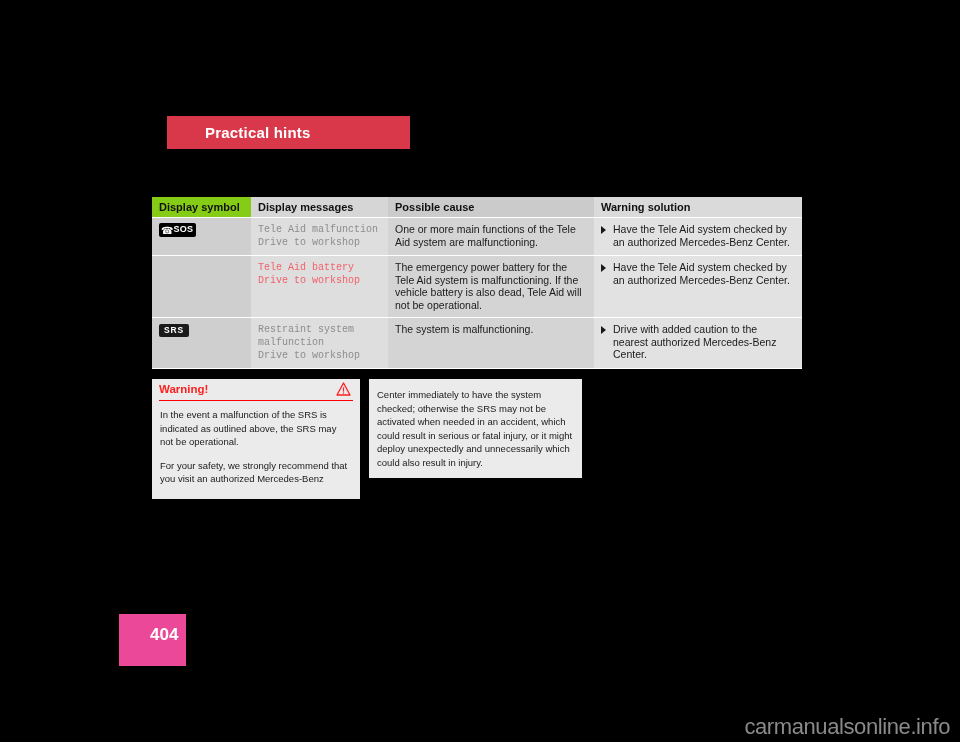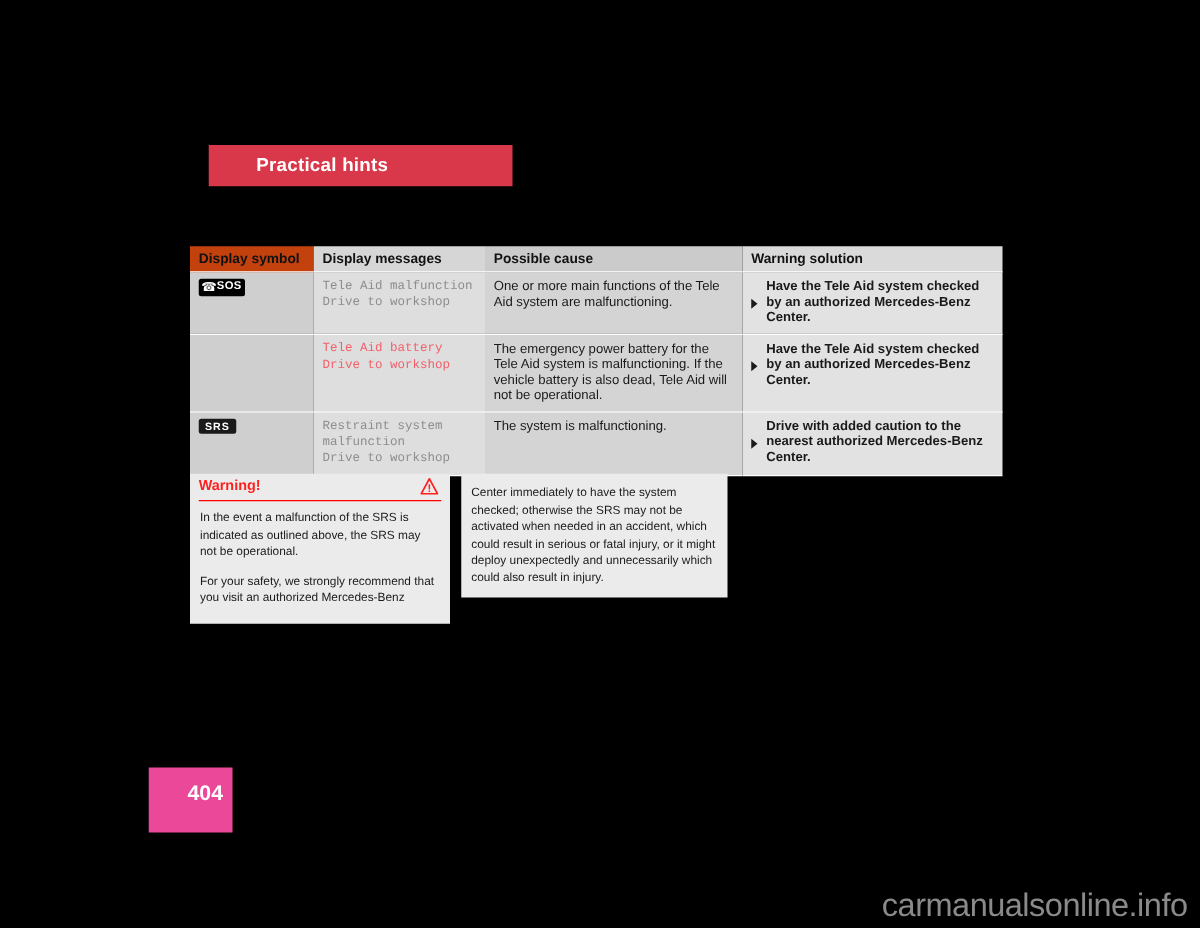--- a/index.html
+++ b/index.html
@@ -65,37 +65,37 @@
     line-height: 12.5px;
     border-bottom: 1px solid #ffffff;
   }
 
   
   .sh-a { background: #cfcfcf; }
   .sh-b { background: #dedede; }
   .sh-c { background: #d4d4d4; }
   .sh-d { background: #e2e2e2; }
 
-  th.sh-a { background: #c2410c; }
+  th.sh-a { background: #84cc16; }
   th.sh-b { background: #d6d6d6; }
   th.sh-c { background: #cbcbcb; }
   th.sh-d { background: #dadada; }
 
   
   .dmsg {
     font-family: "Liberation Mono", "DejaVu Sans Mono", monospace;
     font-size: 10px;
     line-height: 13px;
     white-space: pre-line;
   }
   .dmsg.grey { color: #8d8d8d; }
   .dmsg.red  { color: #f2606a; }
 
   
-  .sol-item { display: flex; align-items: center; gap: 7px; font-weight: bold; }
+  .sol-item { display: flex; align-items: flex-start; gap: 7px; }
   .sol-arrow {
     flex: 0 0 auto;
     width: 0; height: 0;
     border-left: 5px solid #1a1a1a;
     border-top: 4px solid transparent;
     border-bottom: 4px solid transparent;
     margin-top: 3px;
   }
   .sol-text { flex: 1 1 auto; }
 
@@ -180,21 +180,21 @@
     color: #ffffff;
     font-size: 17px;
     font-weight: bold;
   }
 
   
   #watermark {
     position: absolute;
     right: 10px; bottom: 2px;
     color: #8a8a8a;
-    font-size: 26px;
+    font-size: 22px;
     letter-spacing: -0.4px;
     white-space: nowrap;
   }
 </style>
 </head>
 <body>
 
 <div id="page">
 
   <div id="section-header">

